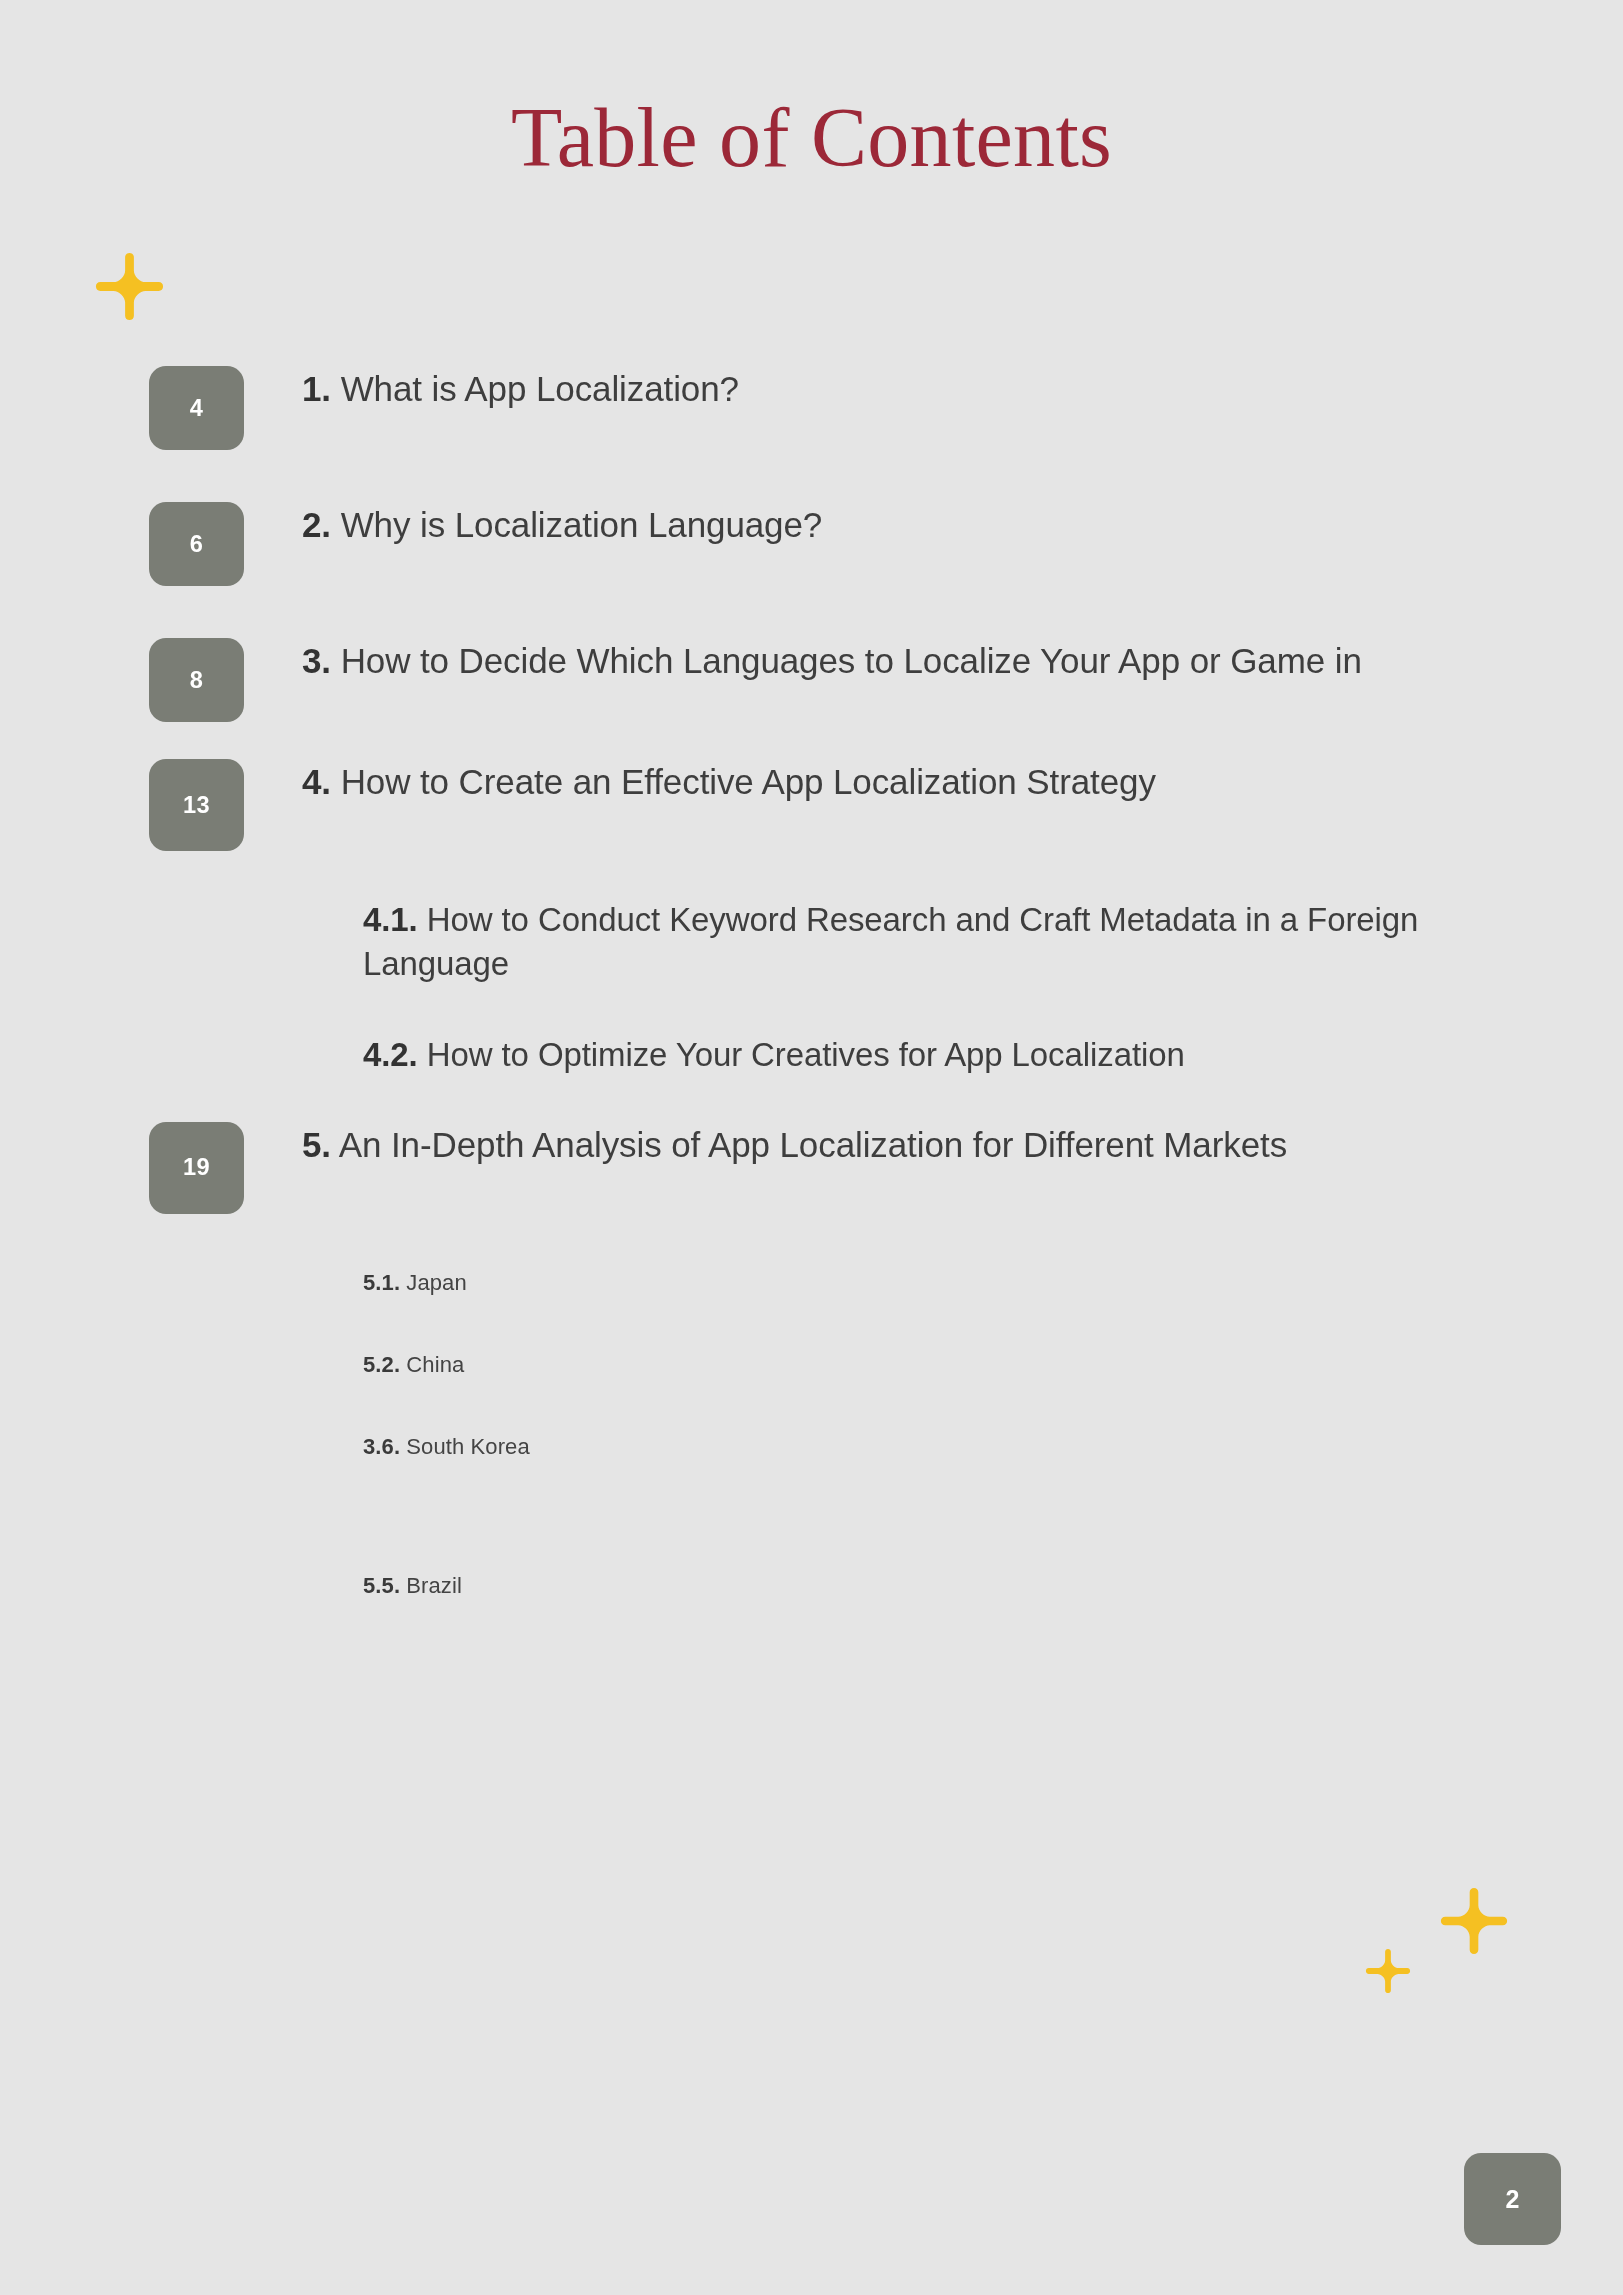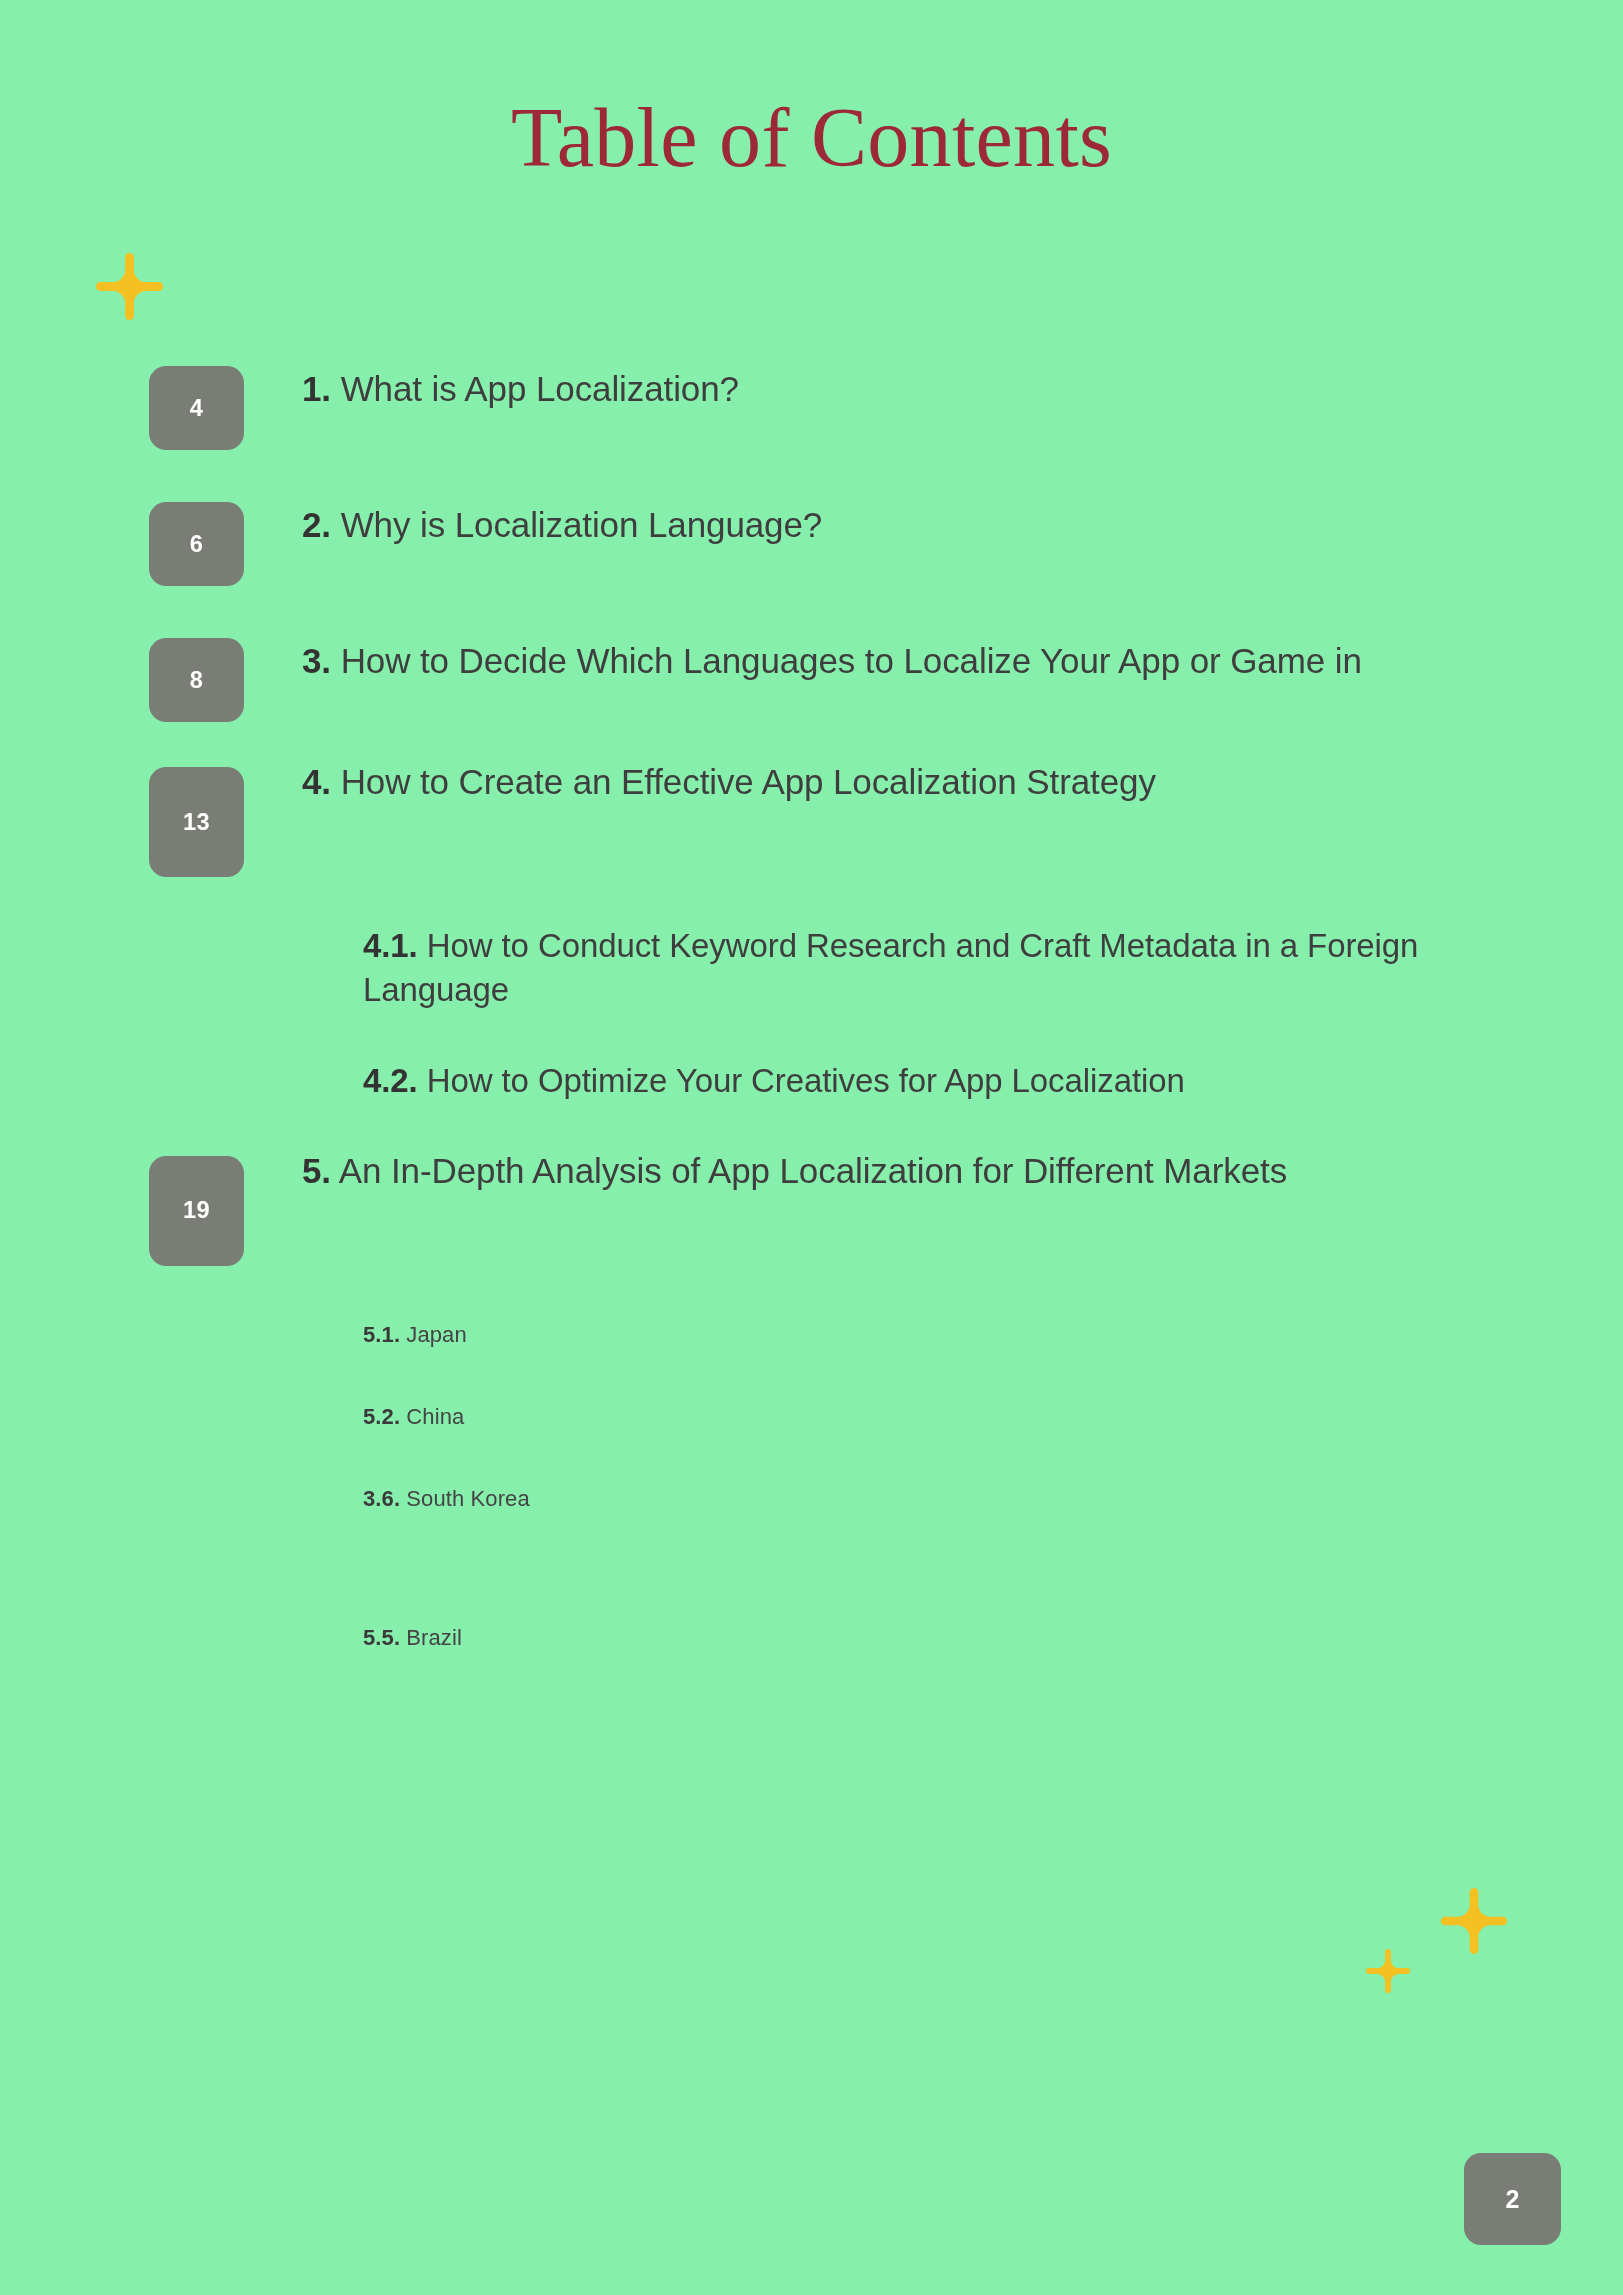--- a/index.html
+++ b/index.html
@@ -4,21 +4,21 @@
 <style>
   html, body {
     margin: 0;
     padding: 0;
     background: #ffffff;
   }
   #page {
     position: relative;
     width: 1623px;
     height: 2295px;
-    background: #86efac;
+    background: #e5e5e5;
     overflow: hidden;
     font-family: "Liberation Sans", sans-serif;
     -webkit-font-smoothing: antialiased;
   }
 
   
   .doc-title {
     position: absolute;
     top: 96px;
     left: 0;
@@ -66,21 +66,21 @@
     color: #ffffff;
     font-size: 23.6px;
     font-weight: 600;
     display: flex;
     align-items: center;
     justify-content: center;
     letter-spacing: 0.3px;
     box-sizing: border-box;
   }
   .page-badge--h1 { height: 84px; }
-  .page-badge--h2 { height: 110px; margin-top: 8px; }
+  .page-badge--h2 { height: 92px; }
 
   .toc-text {
     flex: 1 1 auto;
     margin-left: 58px;
     padding-right: 196px;
     color: #3e3e3e;
     font-size: 35px;
     line-height: 1.32;
     font-weight: 400;
     font-stretch: condensed;

